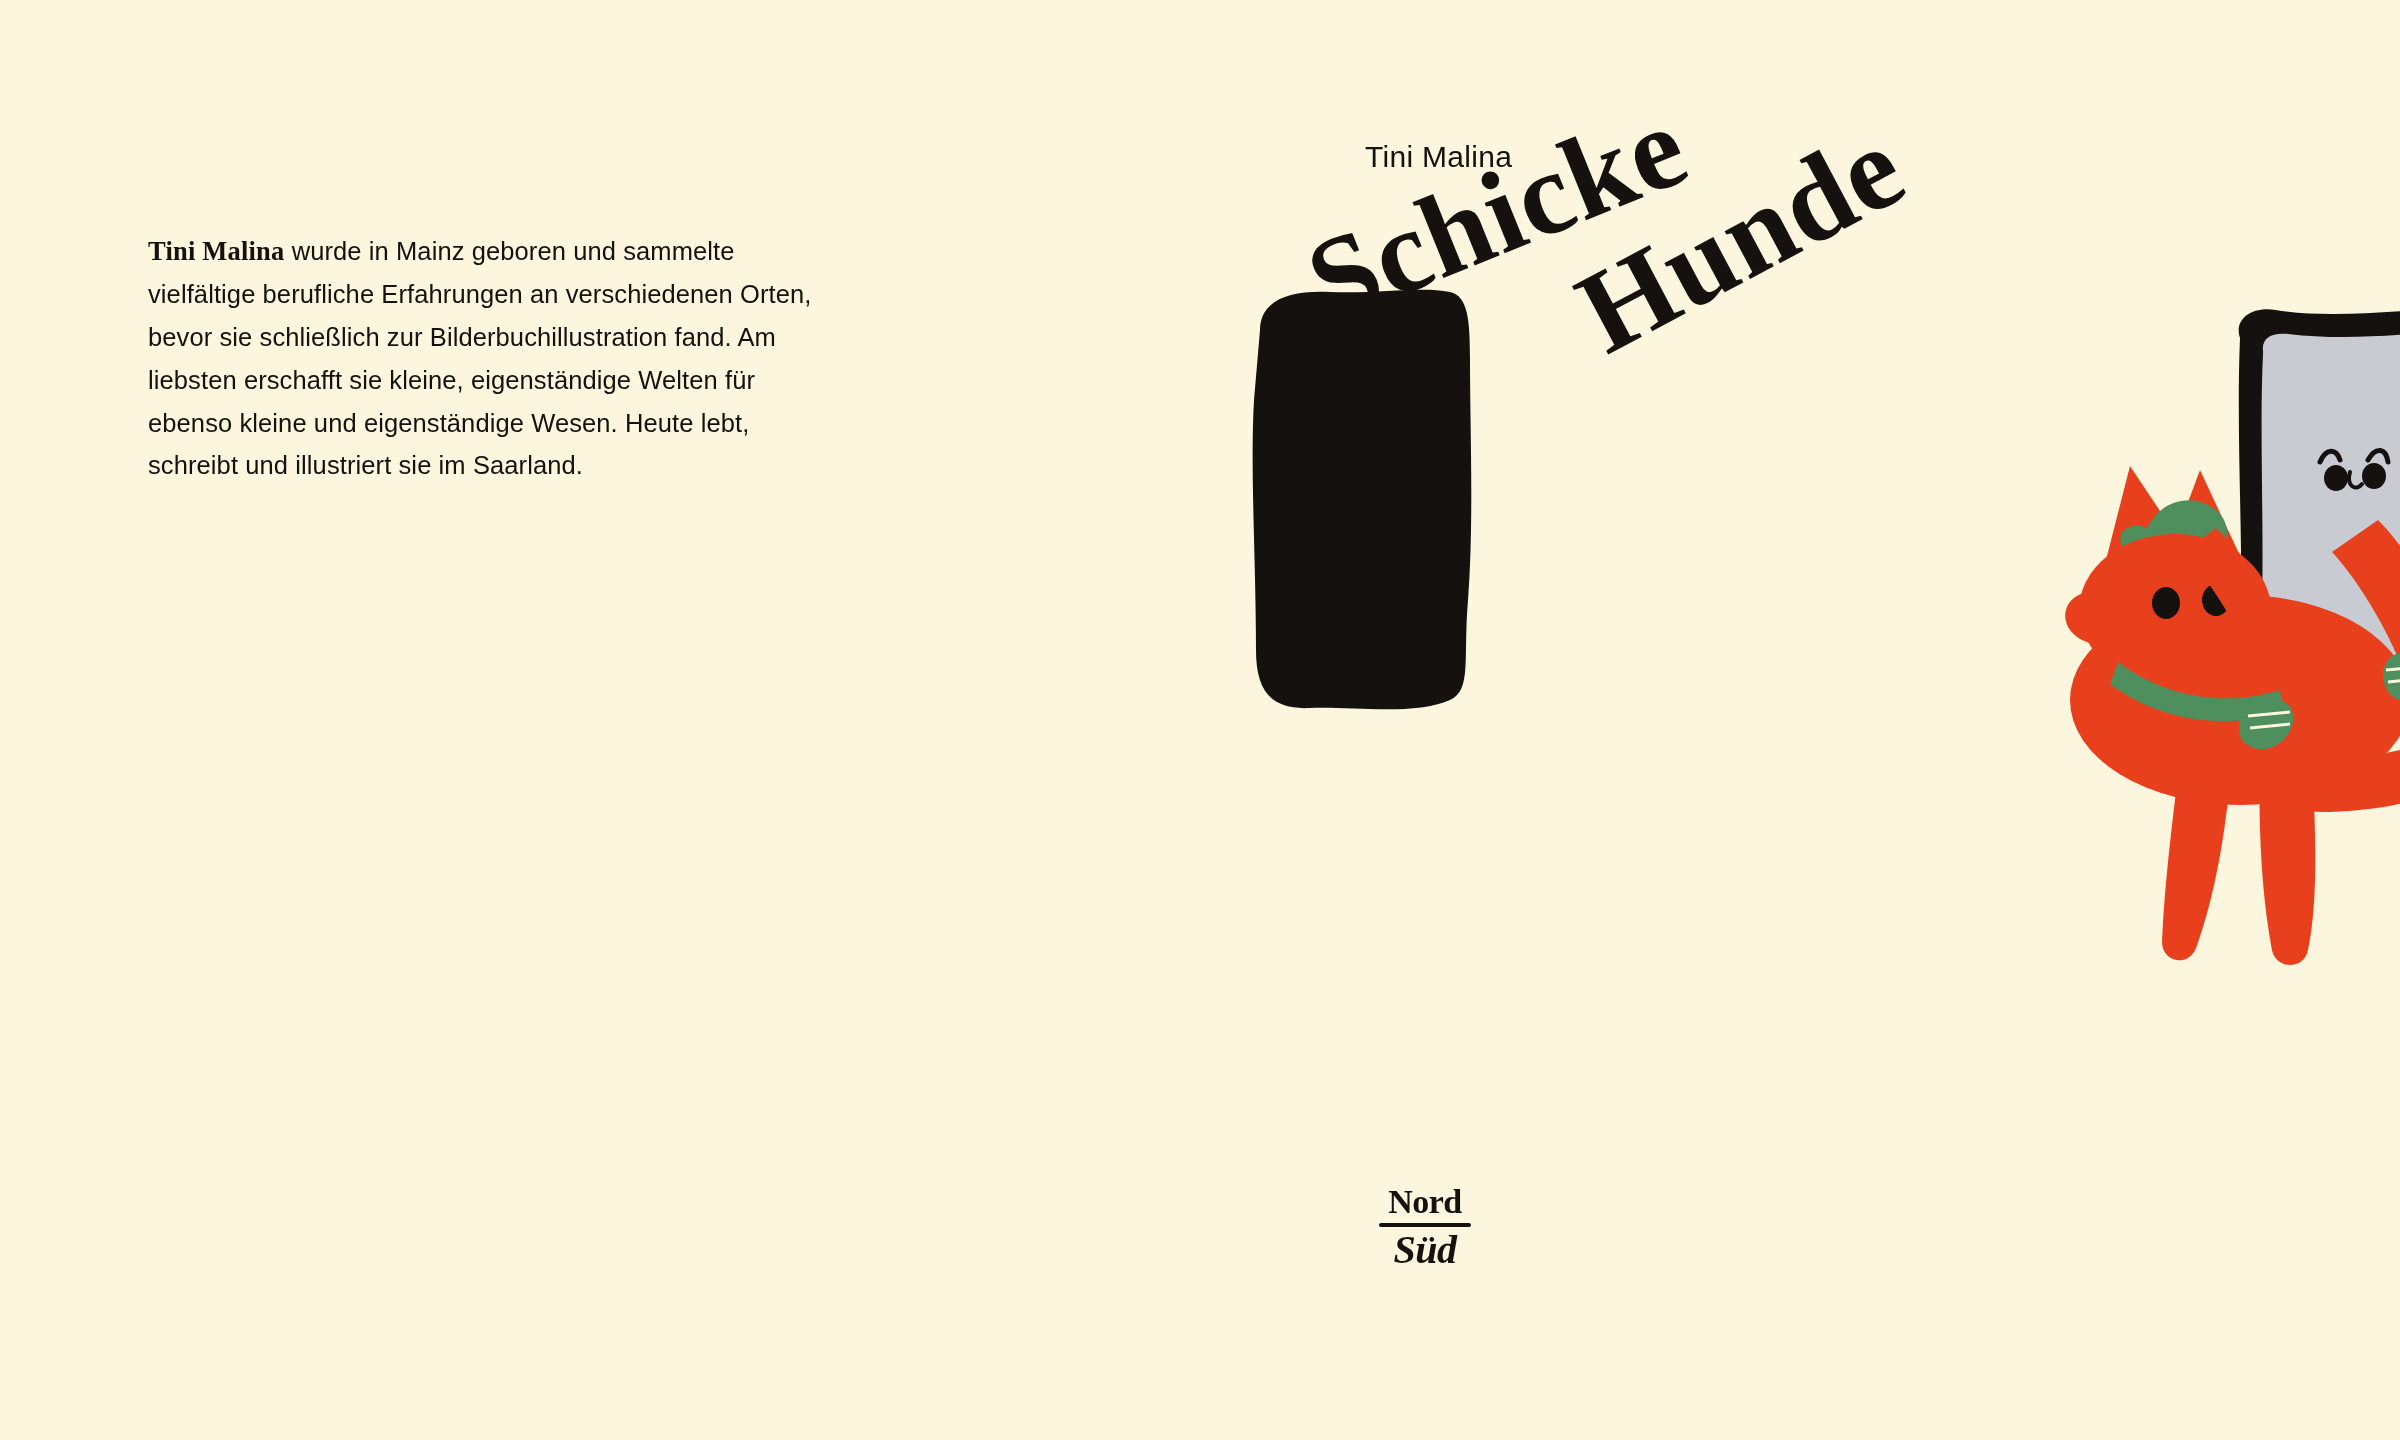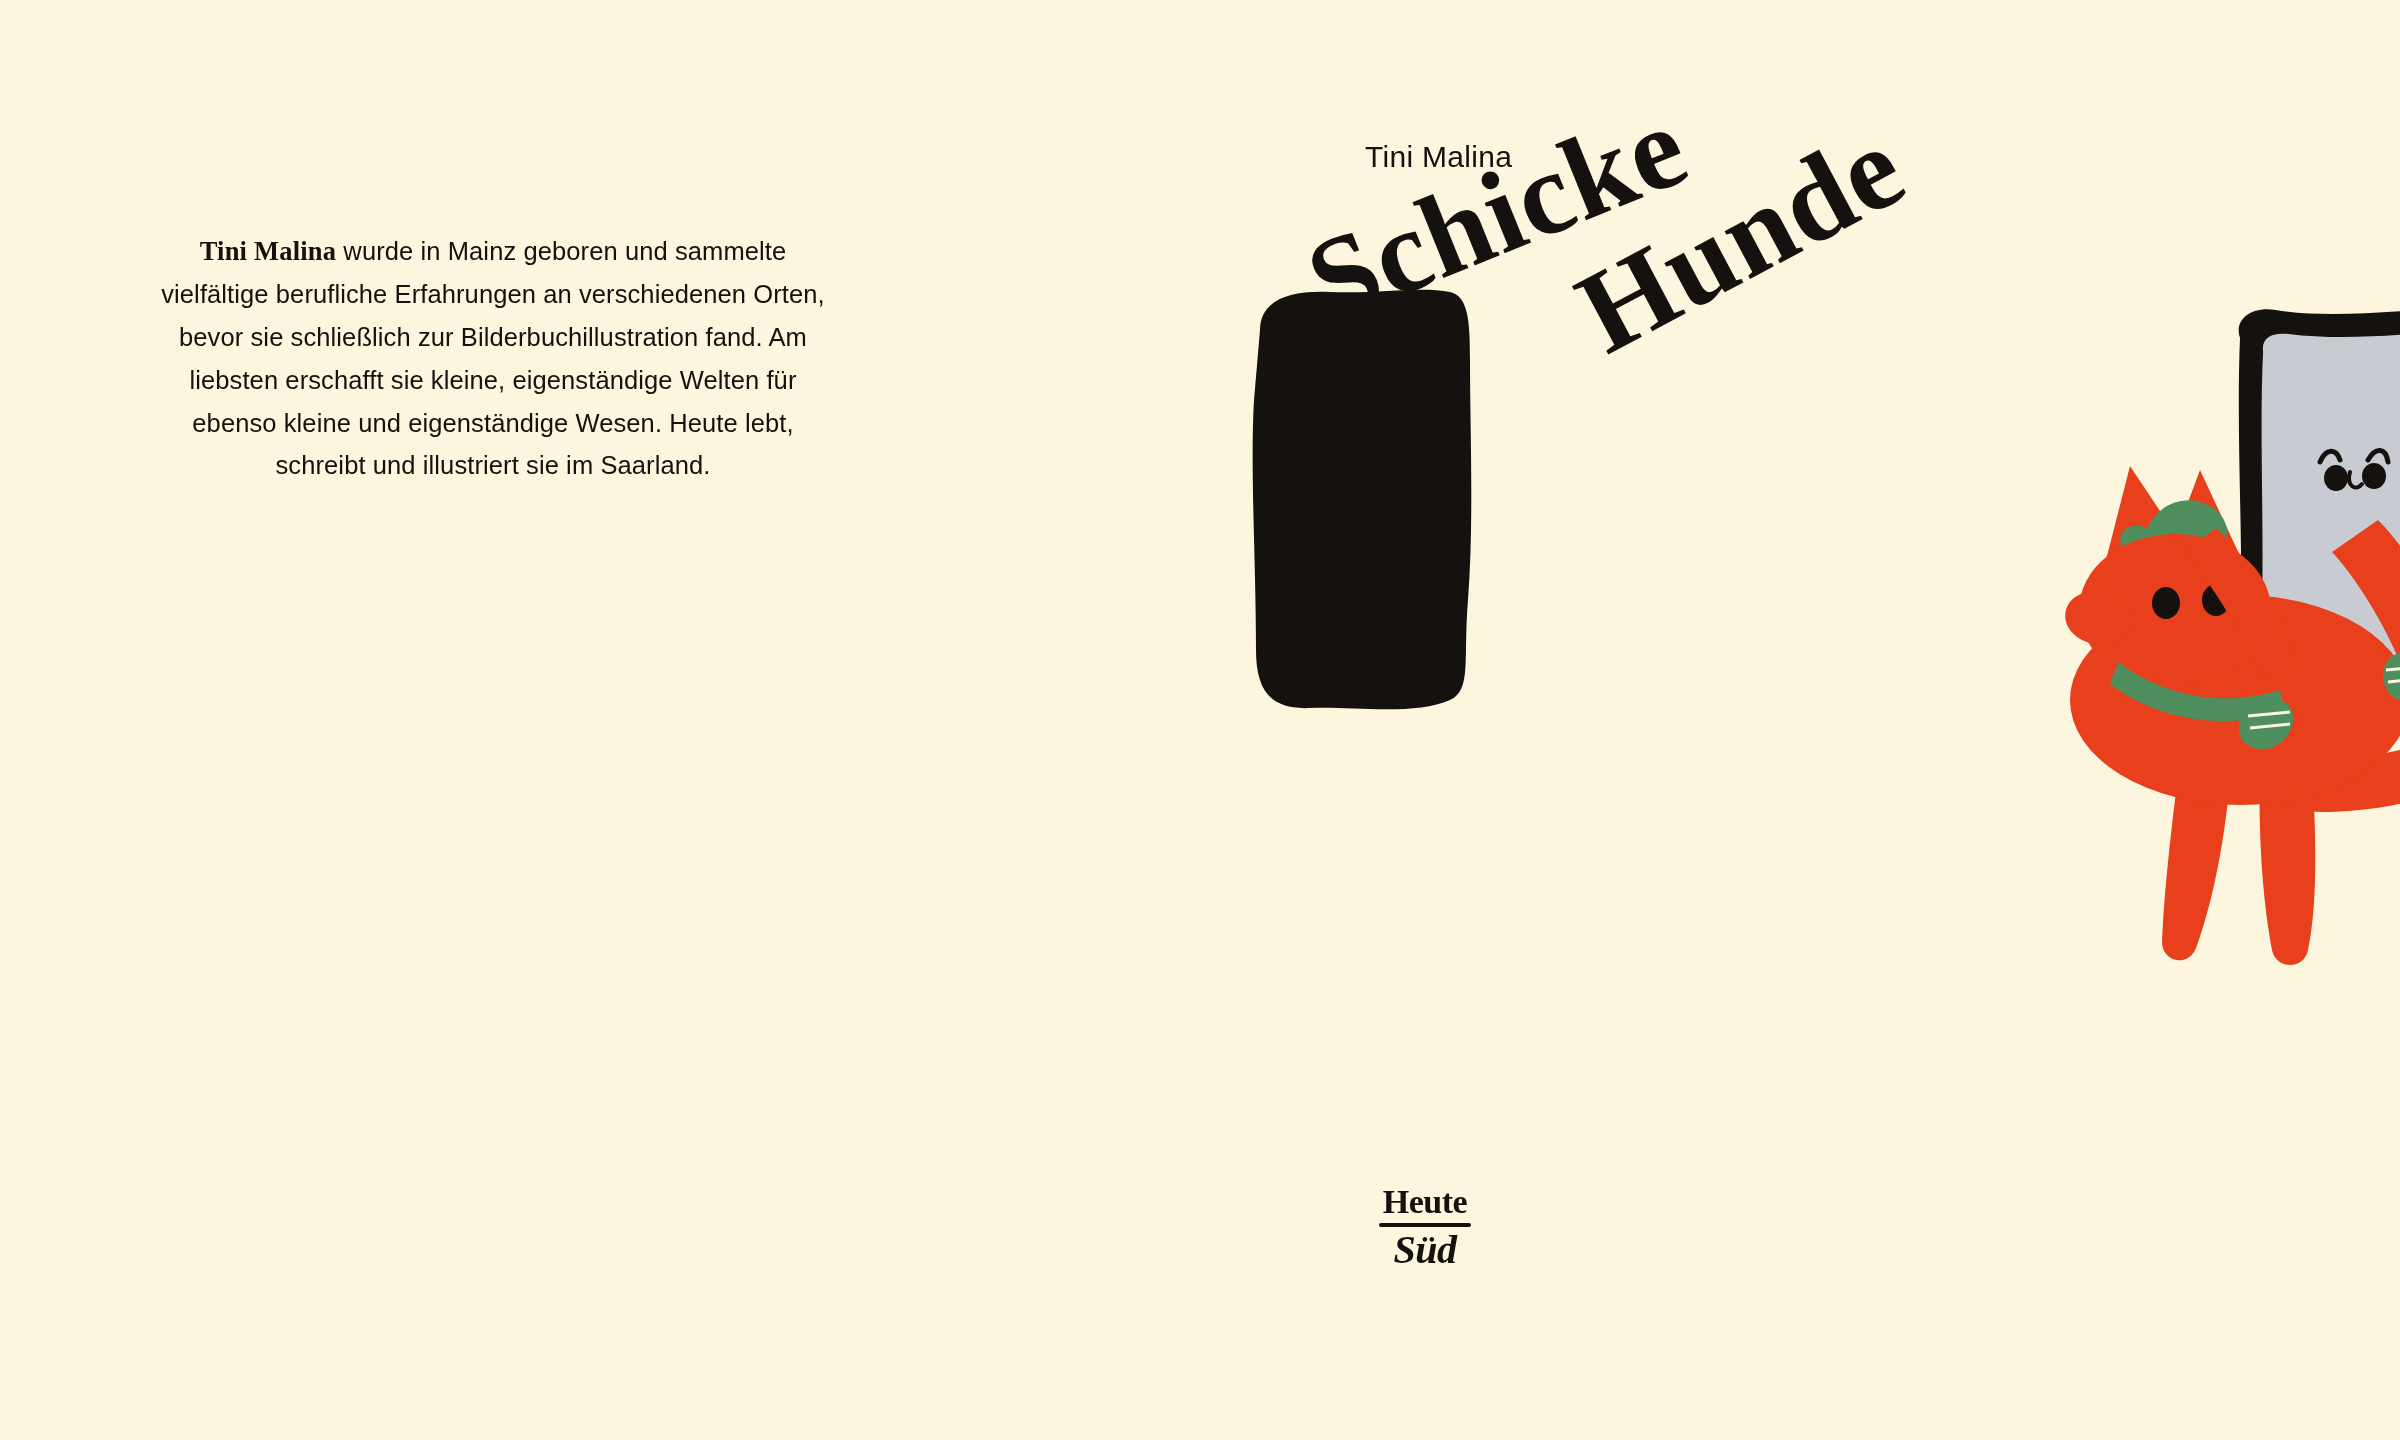--- a/index.html
+++ b/index.html
@@ -21,21 +21,20 @@
     background: #fdf6df;
   }
 
   
   .back-cover {
     position: absolute;
     left: 0;
     top: 0;
     width: 1200px;
     height: 1440px;
-    text-align: center;
   }
 
   .author-bio {
     position: absolute;
     left: 148px;
     top: 203px;
     width: 690px;
     font-family: "Liberation Sans", sans-serif;
     font-size: 25.5px;
     line-height: 1.68;
@@ -234,19 +233,19 @@
           <ellipse cx="1136" cy="478" rx="12" ry="13" fill="#14110e"></ellipse>
           <ellipse cx="1174" cy="476" rx="12" ry="13" fill="#14110e"></ellipse>
           <path d="M 1120 462 C 1126 448, 1136 448, 1140 460" stroke="#14110e" stroke-width="5" fill="none" stroke-linecap="round"></path>
           <path d="M 1168 460 C 1176 446, 1186 448, 1188 462" stroke="#14110e" stroke-width="5" fill="none" stroke-linecap="round"></path>
           <path d="M 1150 472 C 1146 486, 1156 492, 1162 484" stroke="#14110e" stroke-width="4" fill="none" stroke-linecap="round"></path>
         </g>
       </g>
     </svg>
 
     <div class="publisher">
-      <div class="pub-top">Heute</div>
+      <div class="pub-top">Nord</div>
       <div class="pub-rule"></div>
       <div class="pub-bottom">Süd</div>
     </div>
 
   </div>
 </div>
 
 </body></html>

